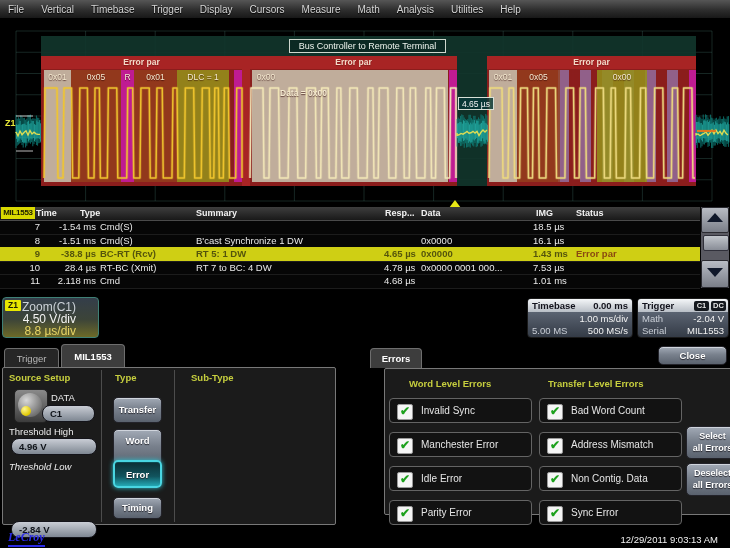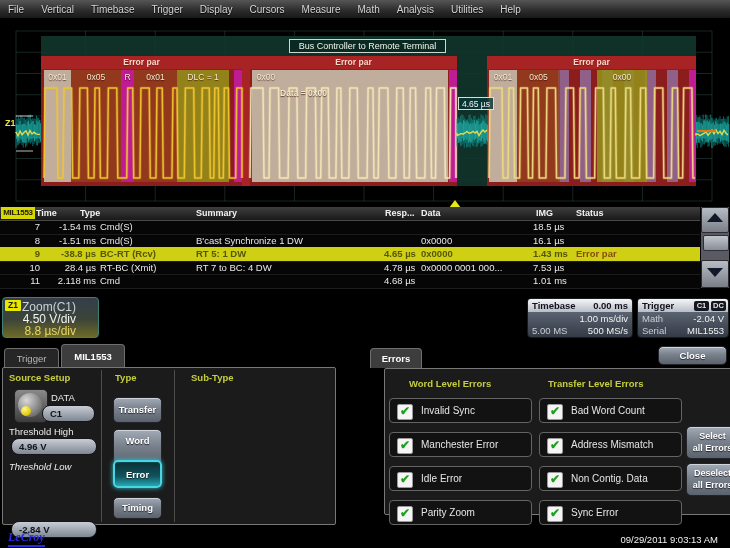--- a/index.html
+++ b/index.html
@@ -341,21 +341,21 @@
         <div class="chk-item" style="left: 4px; top: 63px; width: 143px; height: 25px;">
           <div class="chk-box">✔</div>
           <div class="chk-label">Manchester Error</div>
         </div>
         <div class="chk-item" style="left: 4px; top: 97px; width: 143px; height: 25px;">
           <div class="chk-box">✔</div>
           <div class="chk-label">Idle Error</div>
         </div>
         <div class="chk-item" style="left: 4px; top: 131px; width: 143px; height: 25px;">
           <div class="chk-box">✔</div>
-          <div class="chk-label">Parity Zoom</div>
+          <div class="chk-label">Parity Error</div>
         </div>
         <div class="chk-item" style="left: 154px; top: 29px; width: 143px; height: 25px;">
           <div class="chk-box">✔</div>
           <div class="chk-label">Bad Word Count</div>
         </div>
         <div class="chk-item" style="left: 154px; top: 63px; width: 143px; height: 25px;">
           <div class="chk-box">✔</div>
           <div class="chk-label">Address Mismatch</div>
         </div>
         <div class="chk-item" style="left: 154px; top: 97px; width: 143px; height: 25px;">
@@ -365,15 +365,15 @@
         <div class="chk-item" style="left: 154px; top: 131px; width: 143px; height: 25px;">
           <div class="chk-box">✔</div>
           <div class="chk-label">Sync Error</div>
         </div>
       </div>
     <div class="gbtn" style="left:301px;top:57px;width:53px;height:33px;padding-top:3px;font-size:9px;line-height:12px;"><span id="selall">Select<br>all Errors</span></div>
     <div class="gbtn" style="left:301px;top:94px;width:53px;height:33px;padding-top:3px;font-size:9px;line-height:12px;"><span id="deselall">Deselect<br>all Errors</span></div>
   </div>
 
   <div id="logo" class="abs">LeCroy</div>
-  <div id="datetime" class="abs">09/29/2011 9:03:13 AM</div>
+  <div id="datetime" class="abs">12/29/2011 9:03:13 AM</div>
 
 </div>
 
 </body></html>

